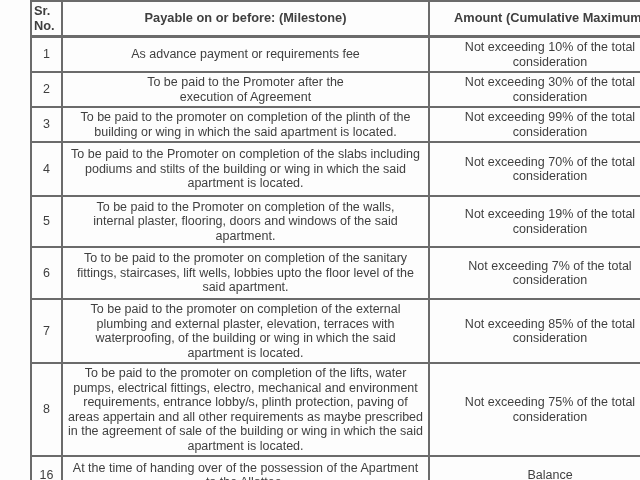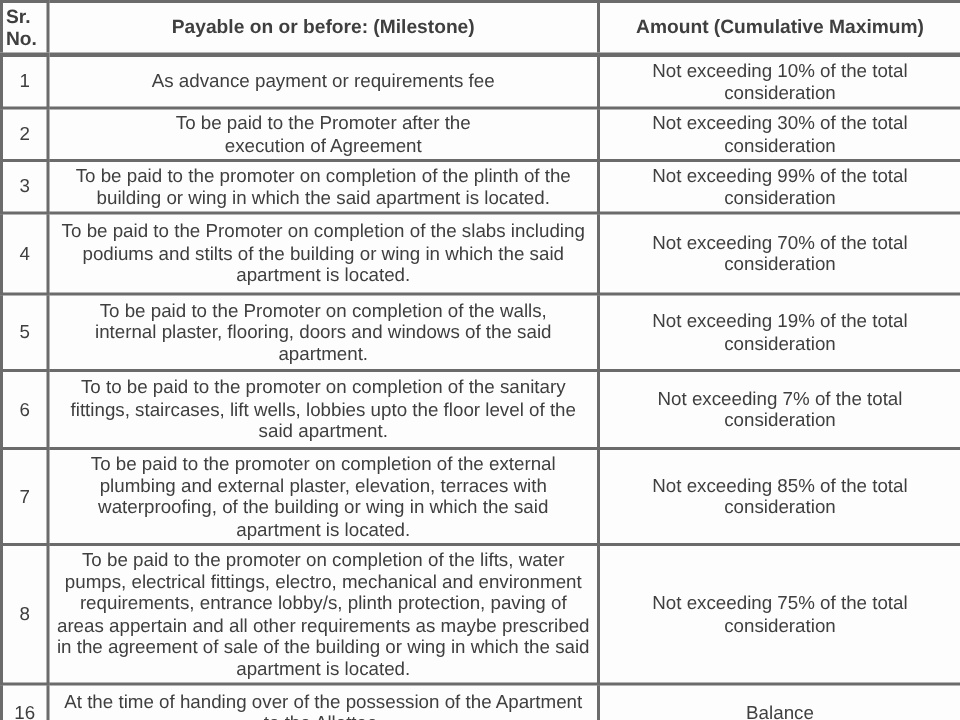--- a/index.html
+++ b/index.html
@@ -7,20 +7,21 @@
     padding: 0;
     width: 640px;
     height: 480px;
     background: #ffffff;
     overflow: hidden;
   }
   .doc-page {
     width: 510px;
     height: 480px;
     background: #fdfdfd;
+    padding-left: 30px;
   }
   table.milestone-table {
     width: 640px;
     border-collapse: collapse;
     table-layout: fixed;
     font-family: "Liberation Sans", sans-serif;
     font-size: 12.5px;
     line-height: 14.5px;
     color: #3f3f3f;
     background: #fdfdfd;

